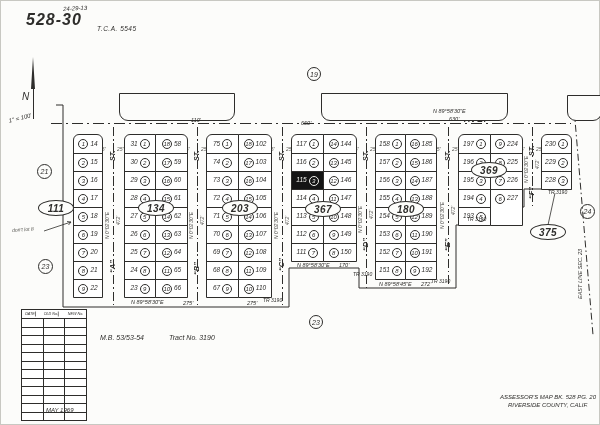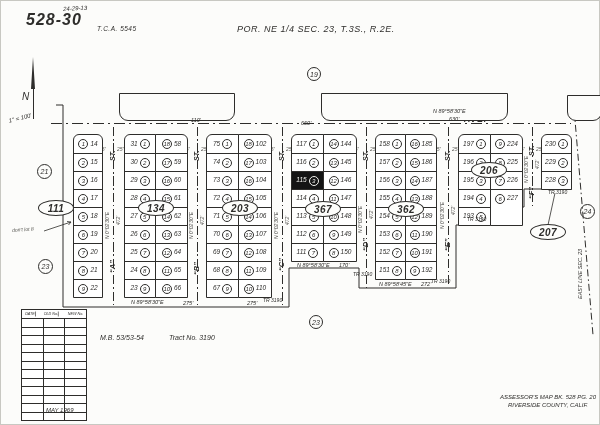--- a/index.html
+++ b/index.html
@@ -69,21 +69,20 @@
   <svg id="overlay" width="600" height="425">
     <path d="M55,104 H62 V306 H288 V267 H358 V287 H455 V224 H490 V206 H523 V188 H571" fill="none" stroke="#2e2d2b" stroke-width="1"></path>
     <path d="M572,95 L592,334" fill="none" stroke="#2e2d2b" stroke-width="1" stroke-dasharray="7 3 1.5 3"></path>
     <path d="M547,224 L554,192" fill="none" stroke="#2e2d2b" stroke-width="0.8"></path>
     <path d="M43,230 L70,221 M70,221 l-4,-0.5 M70,221 l-2.5,3" fill="none" stroke="#2e2d2b" stroke-width="0.8"></path>
   </svg>
 
   <span class="lbl" id="hand-no">24-29-13</span>
   <span class="lbl" id="map-no">528-30</span>
   <span class="lbl" id="tca">T.C.A. 5545</span>
-  <span class="lbl" id="title">POR. NE 1/4 SEC. 23, T.3S., R.2E.</span>
 
   <div id="north">
     <div class="n-tri"></div>
     <div class="n-shaft"></div>
     <span class="n-letter">N</span>
   </div>
   <span class="lbl" id="scale-note">1" = 100'</span>
 
   <div id="date-line"></div>
   <span class="lbl" id="date-name">DATE</span>
@@ -466,21 +465,21 @@
           <div class="cell" style="height: 18px;">
             <span class="pc">10</span>
             <span class="lot">191</span>
           </div>
           <div class="cell" style="height: 18px;">
             <span class="pc">9</span>
             <span class="lot">192</span>
           </div>
         </div>
       </div>
-      <div class="bell" style="left: 387px; top: 200px;">362</div>
+      <div class="bell" style="left: 387px; top: 200px;">180</div>
       <div class="block" style="left: 457px; top: 133px;">
         <div class="bcol" style="width: 33px; border-top-left-radius: 6px;">
           <div class="cell" style="height: 18px;">
             <span class="lot">197</span>
             <span class="pc">1</span>
           </div>
           <div class="cell" style="height: 18px;">
             <span class="lot">196</span>
             <span class="pc">2</span>
           </div>
@@ -509,38 +508,38 @@
           <div class="cell" style="height: 18px;">
             <span class="pc">7</span>
             <span class="lot">226</span>
           </div>
           <div class="cell" style="height: 18px;">
             <span class="pc">6</span>
             <span class="lot">227</span>
           </div>
         </div>
       </div>
-      <div class="bell" style="left: 470px; top: 161px;">206</div>
+      <div class="bell" style="left: 470px; top: 161px;">369</div>
       <div class="block" style="left: 540px; top: 133px;">
         <div class="bcol" style="width: 31px; border-top-left-radius: 6px; border-top-right-radius: 6px;">
           <div class="cell" style="height: 18px;">
             <span class="lot">230</span>
             <span class="pc">1</span>
           </div>
           <div class="cell" style="height: 18px;">
             <span class="lot">229</span>
             <span class="pc">2</span>
           </div>
           <div class="cell" style="height: 18px;">
             <span class="lot">228</span>
             <span class="pc">3</span>
           </div>
         </div>
       </div>
-      <div class="bell" style="left: 529px; top: 223px;">207</div>
+      <div class="bell" style="left: 529px; top: 223px;">375</div>
     </div>
   <div id="refs">
       <div class="refc" style="left: 306px; top: 66px; width: 14px; height: 14px;">19</div>
       <div class="refc" style="left: 36px; top: 163px; width: 15px; height: 15px;">21</div>
       <div class="refc" style="left: 37px; top: 258px; width: 15px; height: 15px;">23</div>
       <div class="refc" style="left: 308px; top: 314px; width: 14px; height: 14px;">23</div>
       <div class="refc" style="left: 579px; top: 203px; width: 15px; height: 15px;">24</div>
     </div>
   <div id="labels">
       <span class="lbl " style="left: 190px; top: 117px; font-size: 5.5px;">110'</span>

